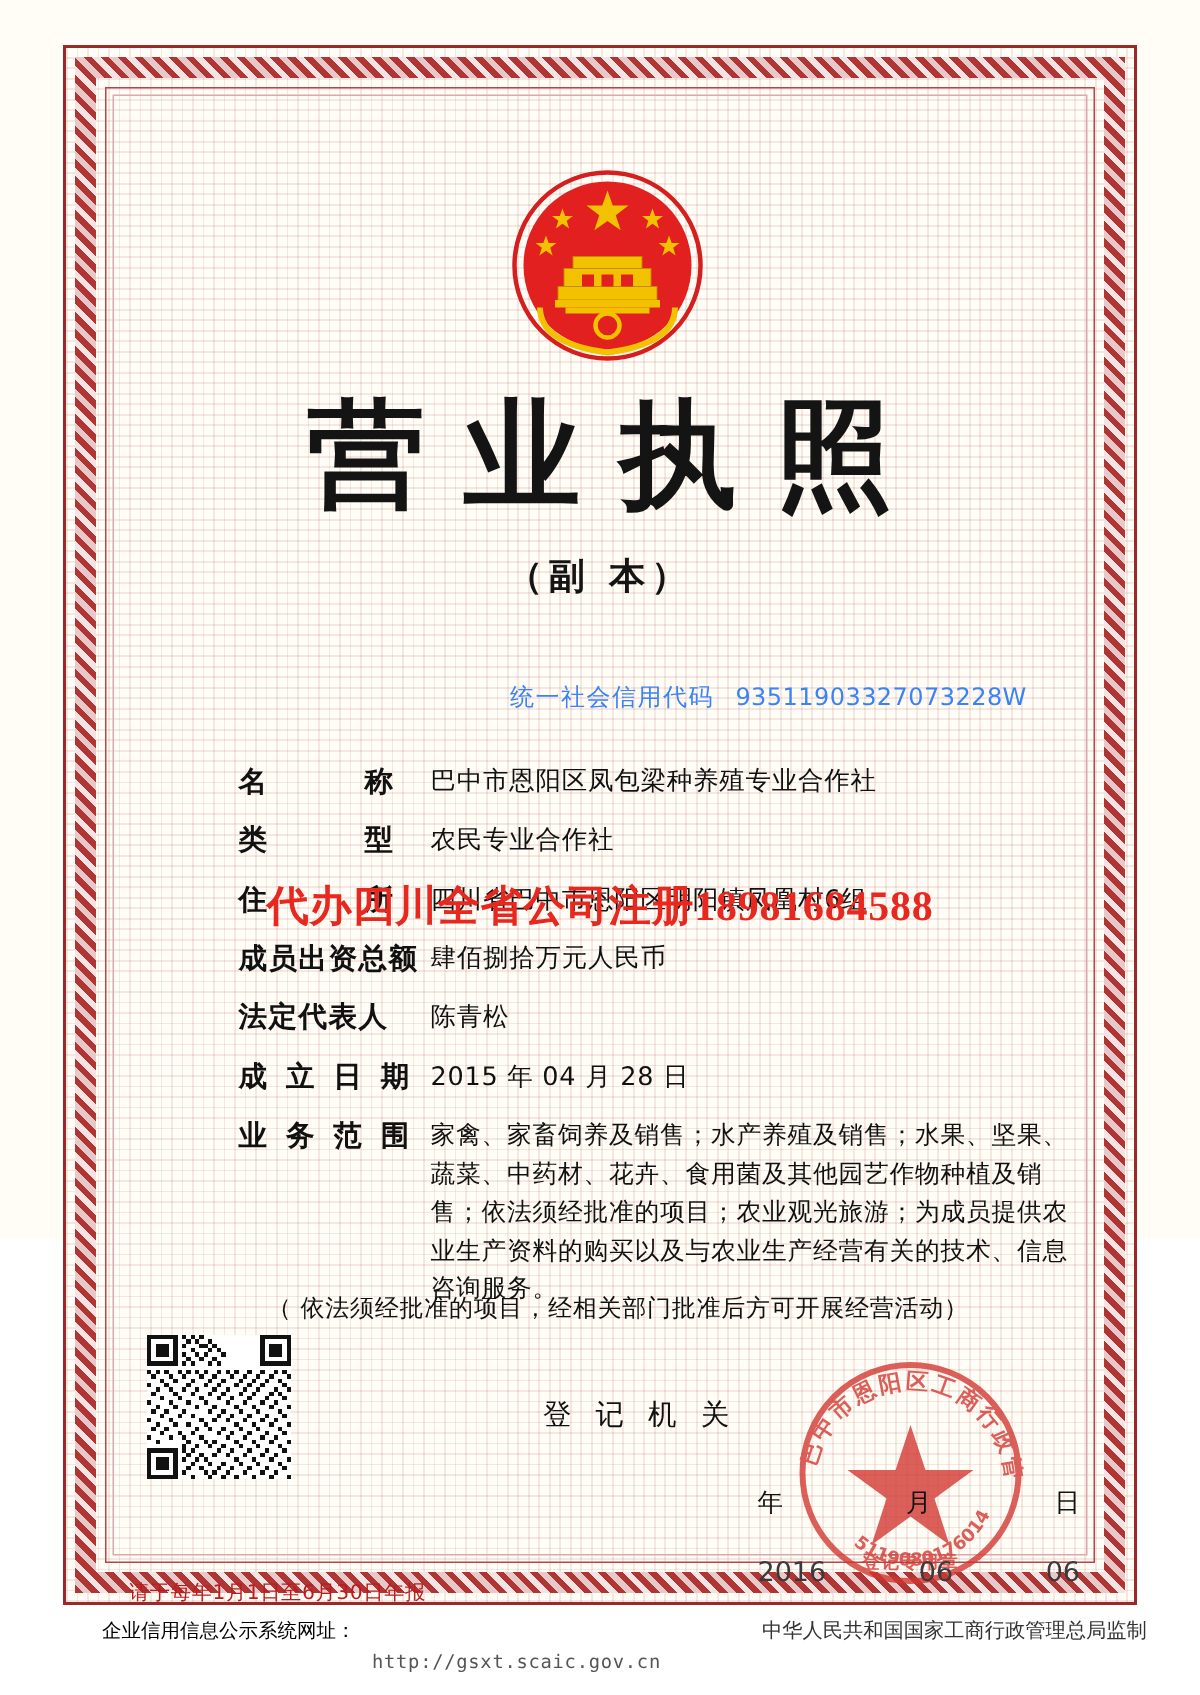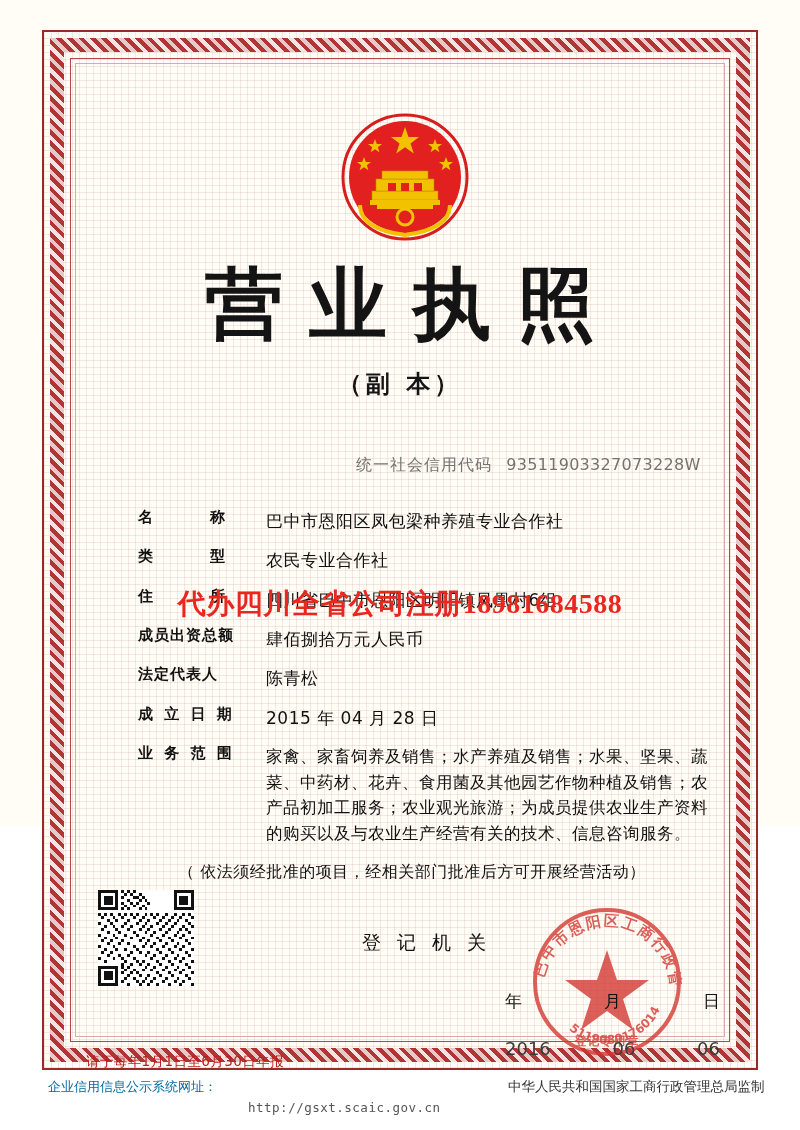--- a/index.html
+++ b/index.html
@@ -100,48 +100,48 @@
     letter-spacing: 4px;
     color: #141414;
   }
 
   
   .credit-row {
     position: absolute;
     left: 340px;
     top: 455px;
     font-size: 17px;
-    color: #737373;
+    color: #3b82f6;
     white-space: nowrap;
-    margin-left: 16px;
   }
   .credit-label { letter-spacing: 1px; font-family: "DejaVu Sans", "Liberation Sans", sans-serif; font-size: 16px;}
   .credit-value { font-family: "DejaVu Sans", "Liberation Sans", sans-serif; font-size: 16px; margin-left: 10px; letter-spacing: 0.3px;}
 
   
   .fields {
     position: absolute;
     left: 138px;
     top: 508px;
     width: 580px;
   }
   .field-row {
     display: flex;
     align-items: flex-start;
     margin-bottom: 13px;
   }
   .field-label {
     width: 128px;
     flex: 0 0 128px;
-    font-size: 15px;
+    font-size: 19px;
     color: #111;
     font-family: "DejaVu Sans", "Liberation Sans", sans-serif;
     font-weight: 600;
     letter-spacing: 1px;
     white-space: nowrap;
+    margin-left: 21px;
   }
   .field-label.spaced { letter-spacing: 9px; }
   .field-label.spaced2 { letter-spacing: 3px; }
   .field-value {
     flex: 1;
     font-size: 17px;
     color: #111;
     font-family: "DejaVu Sans", "Liberation Sans", sans-serif;
     line-height: 1.55;
     letter-spacing: 0.5px;
@@ -218,24 +218,24 @@
     left: 86px;
     top: 1053px;
     font-size: 13.5px;
     color: #b91c1c;
     font-family: "DejaVu Sans", "Liberation Sans", sans-serif;
     letter-spacing: 0.4px;
     text-align: right;
   }
   .footer-left {
     position: absolute;
-    left: 48px;
+    left: 68px;
     top: 1078px;
     font-size: 13px;
-    color: #0369a1;
+    color: #000000;
     font-family: "DejaVu Sans", "Liberation Sans", sans-serif;
   }
   .footer-url {
     position: absolute;
     left: 248px;
     top: 1100px;
     font-size: 12.5px;
     color: #555;
     font-family: "DejaVu Sans Mono", "Liberation Mono", monospace;
     letter-spacing: 0.5px;
@@ -326,21 +326,21 @@
     <div class="field-row">
       <div class="field-label">法定代表人</div>
       <div class="field-value">陈青松</div>
     </div>
     <div class="field-row">
       <div class="field-label spaced2">成 立 日 期</div>
       <div class="field-value">2015 年 04 月 28 日</div>
     </div>
     <div class="field-row">
       <div class="field-label spaced2">业 务 范 围</div>
-      <div class="field-value small">家禽、家畜饲养及销售；水产养殖及销售；水果、坚果、蔬菜、中药材、花卉、食用菌及其他园艺作物种植及销售；农产品初加工服务；农业观光旅游；为成员提供农业生产资料的购买以及与农业生产经营有关的技术、信息咨询服务。</div>
+      <div class="field-value small">家禽、家畜饲养及销售；水产养殖及销售；水果、坚果、蔬菜、中药材、花卉、食用菌及其他园艺作物种植及销售；依法须经批准的项目；农业观光旅游；为成员提供农业生产资料的购买以及与农业生产经营有关的技术、信息咨询服务。</div>
     </div>
   </div>
 
   <div class="scope-note">（ 依法须经批准的项目，经相关部门批准后方可开展经营活动）</div>
 
   <div class="qr">
     <svg width="96" height="96" viewBox="0 0 33 33" shape-rendering="crispEdges">
       <rect width="33" height="33" fill="#ffffff"></rect>
       <g fill="#111111">
         <rect x="0" y="0" width="7" height="1"></rect>

